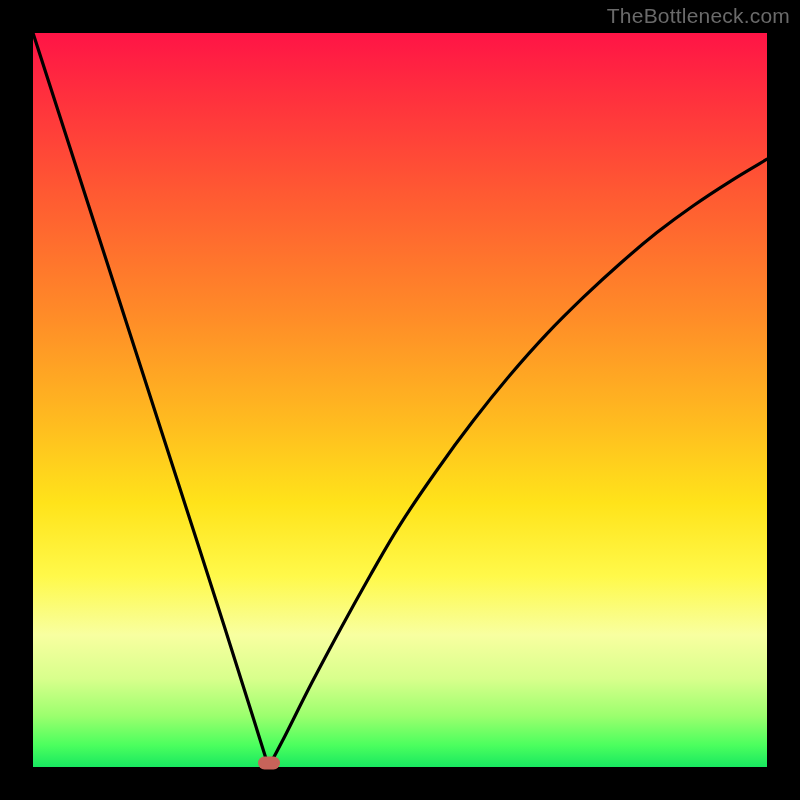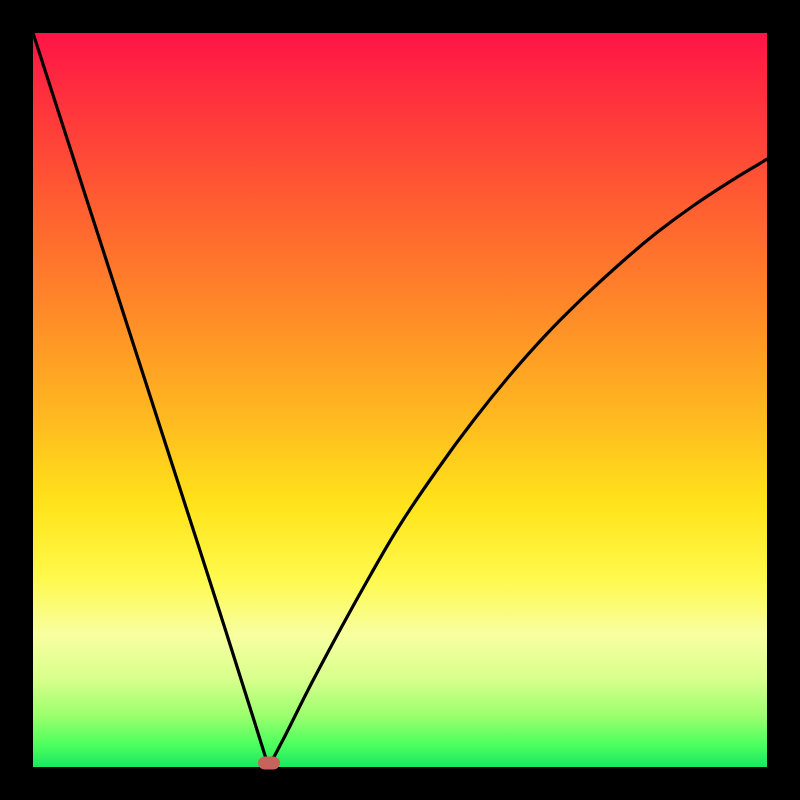--- a/index.html
+++ b/index.html
@@ -64,20 +64,21 @@
     border-radius: 7px;
     background: #c7635a;
     transform: translate(-50%, -50%);
   }
 </style>
 </head>
 <body>
 
 <div class="frame">
 
+  <div class="watermark">TheBottleneck.com</div>
 
   <div class="plot-area">
 
     <svg class="curve" viewBox="0 0 734 734" preserveAspectRatio="none">
       <path fill="none" stroke="#000" stroke-width="3.2" stroke-linecap="round" stroke-linejoin="round" d="M 0.0 0.0 C 6.6 20.5, 23.5 72.8, 36.7 113.8 C 49.9 154.7, 60.2 186.6, 73.4 227.5 C 86.6 268.5, 96.9 300.4, 110.1 341.3 C 123.3 382.3, 133.6 414.1, 146.8 455.1 C 160.0 496.0, 170.3 527.5, 183.5 568.9 C 196.7 610.2, 210.8 655.1, 220.2 684.8 C 229.6 714.5, 232.8 725.1, 235.6 734.0 C 238.1 729.2, 241.8 722.8, 249.6 707.6 C 257.4 692.4, 268.4 669.9, 278.9 649.6 C 289.5 629.2, 297.7 614.0, 308.3 594.5 C 318.8 575.1, 327.1 560.2, 337.6 541.7 C 348.2 523.2, 355.1 510.5, 367.0 491.8 C 378.9 473.0, 390.5 456.2, 403.7 437.5 C 416.9 418.7, 427.2 404.7, 440.4 387.6 C 453.6 370.4, 463.9 357.6, 477.1 342.0 C 490.3 326.5, 500.6 314.9, 513.8 300.9 C 527.0 286.9, 537.3 276.9, 550.5 264.2 C 563.7 251.6, 574.0 242.1, 587.2 230.5 C 600.4 218.8, 610.7 210.1, 623.9 199.6 C 637.1 189.2, 647.4 181.7, 660.6 172.5 C 673.8 163.2, 684.1 156.6, 697.3 148.3 C 710.5 139.9, 727.4 130.2, 734.0 126.2"></path>
     </svg>
 
     <div class="marker" style="left: 235.614px; top: 729.596px;"></div>
 
   </div>

